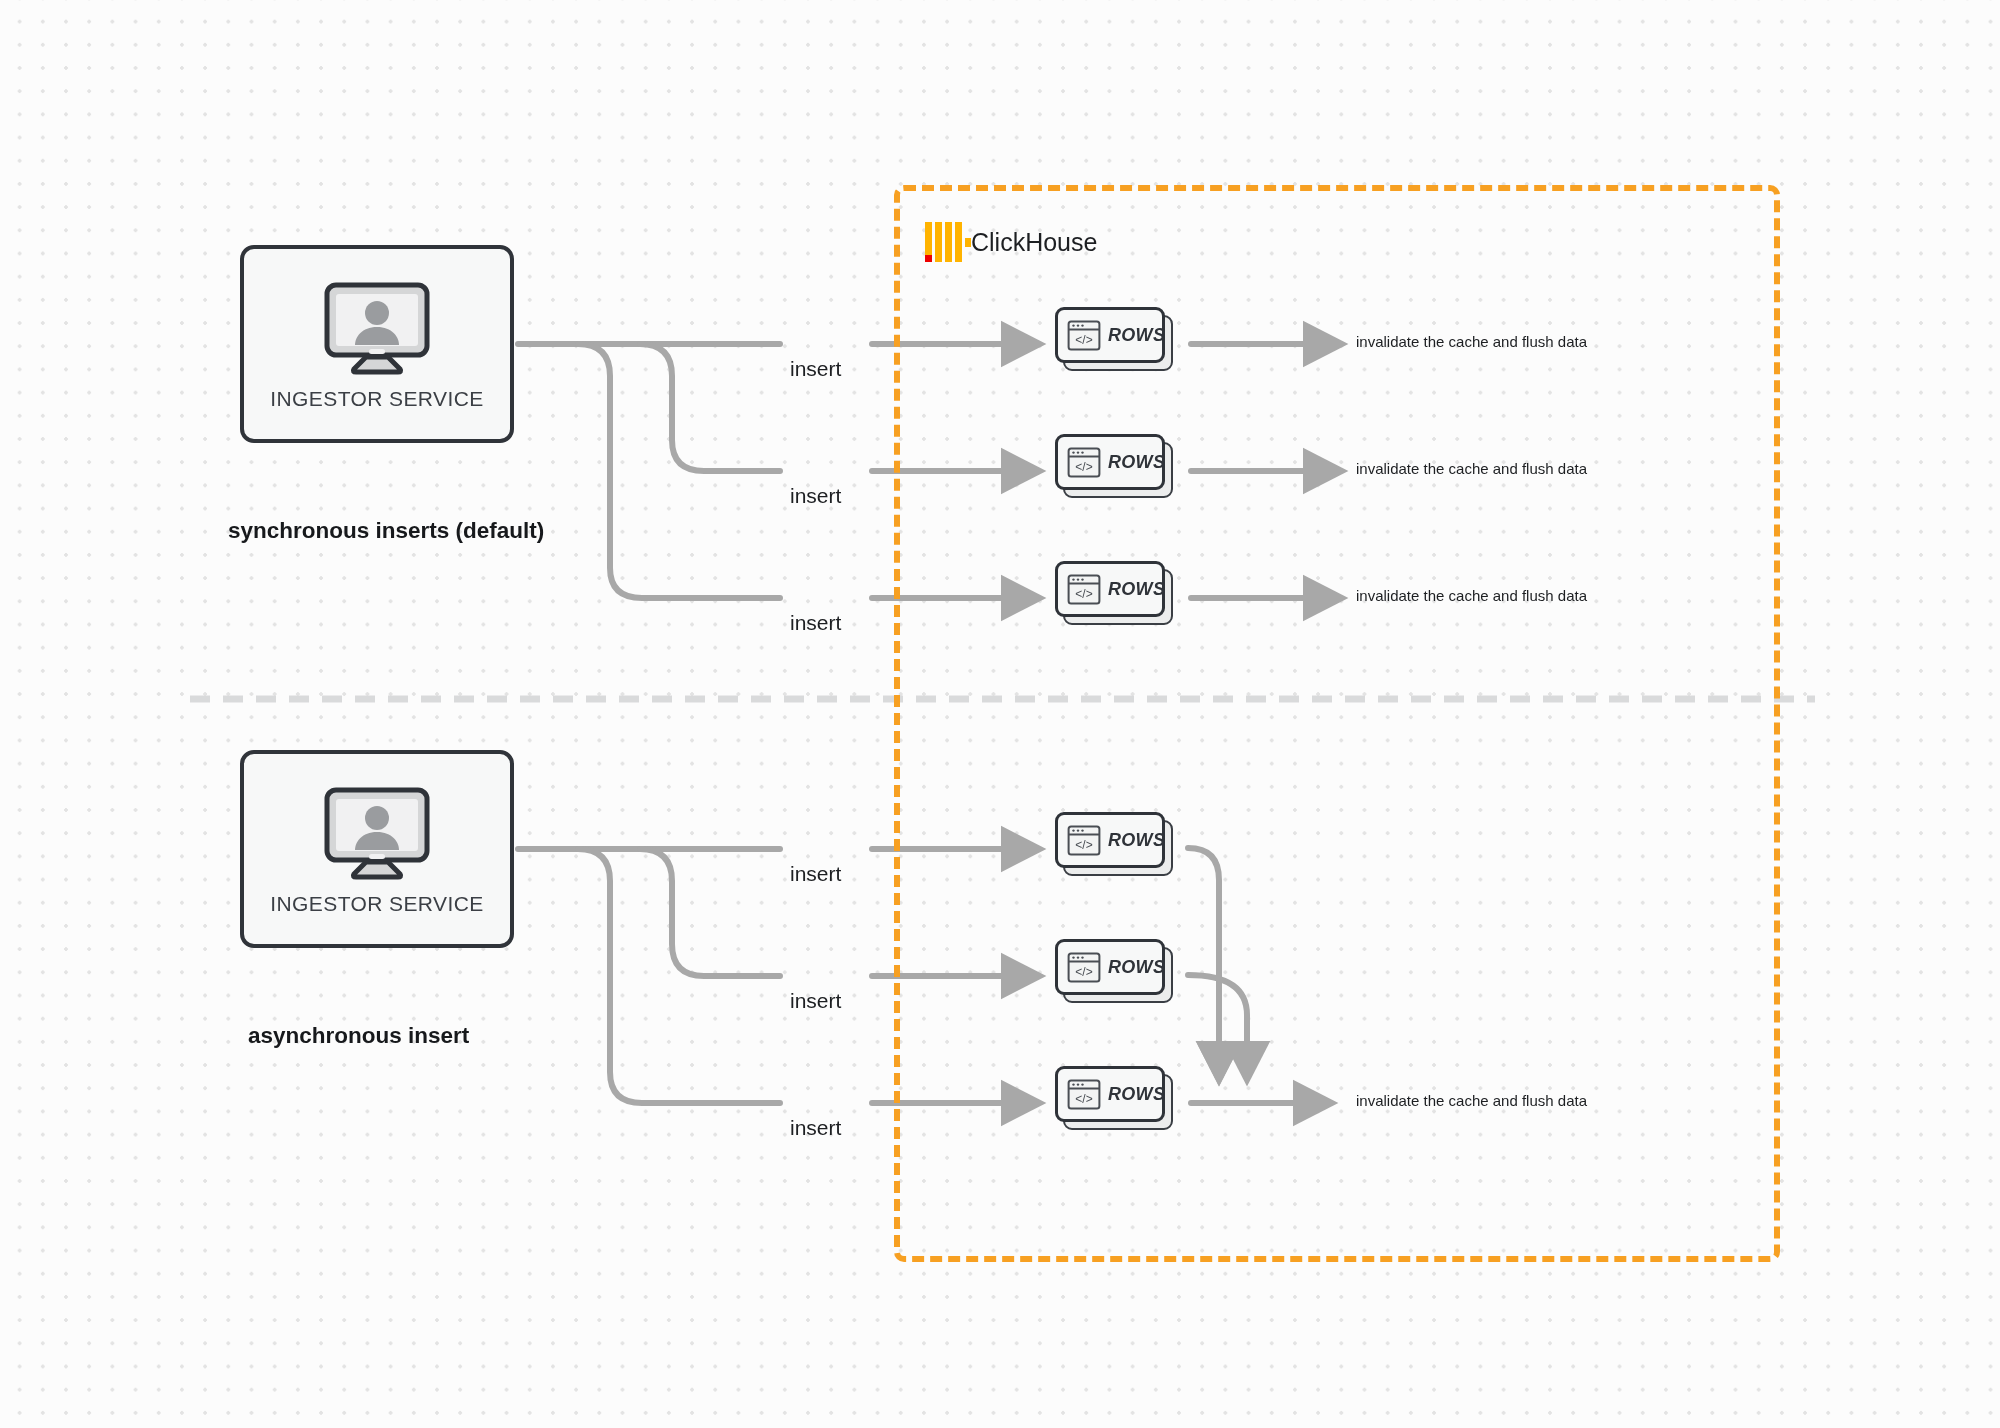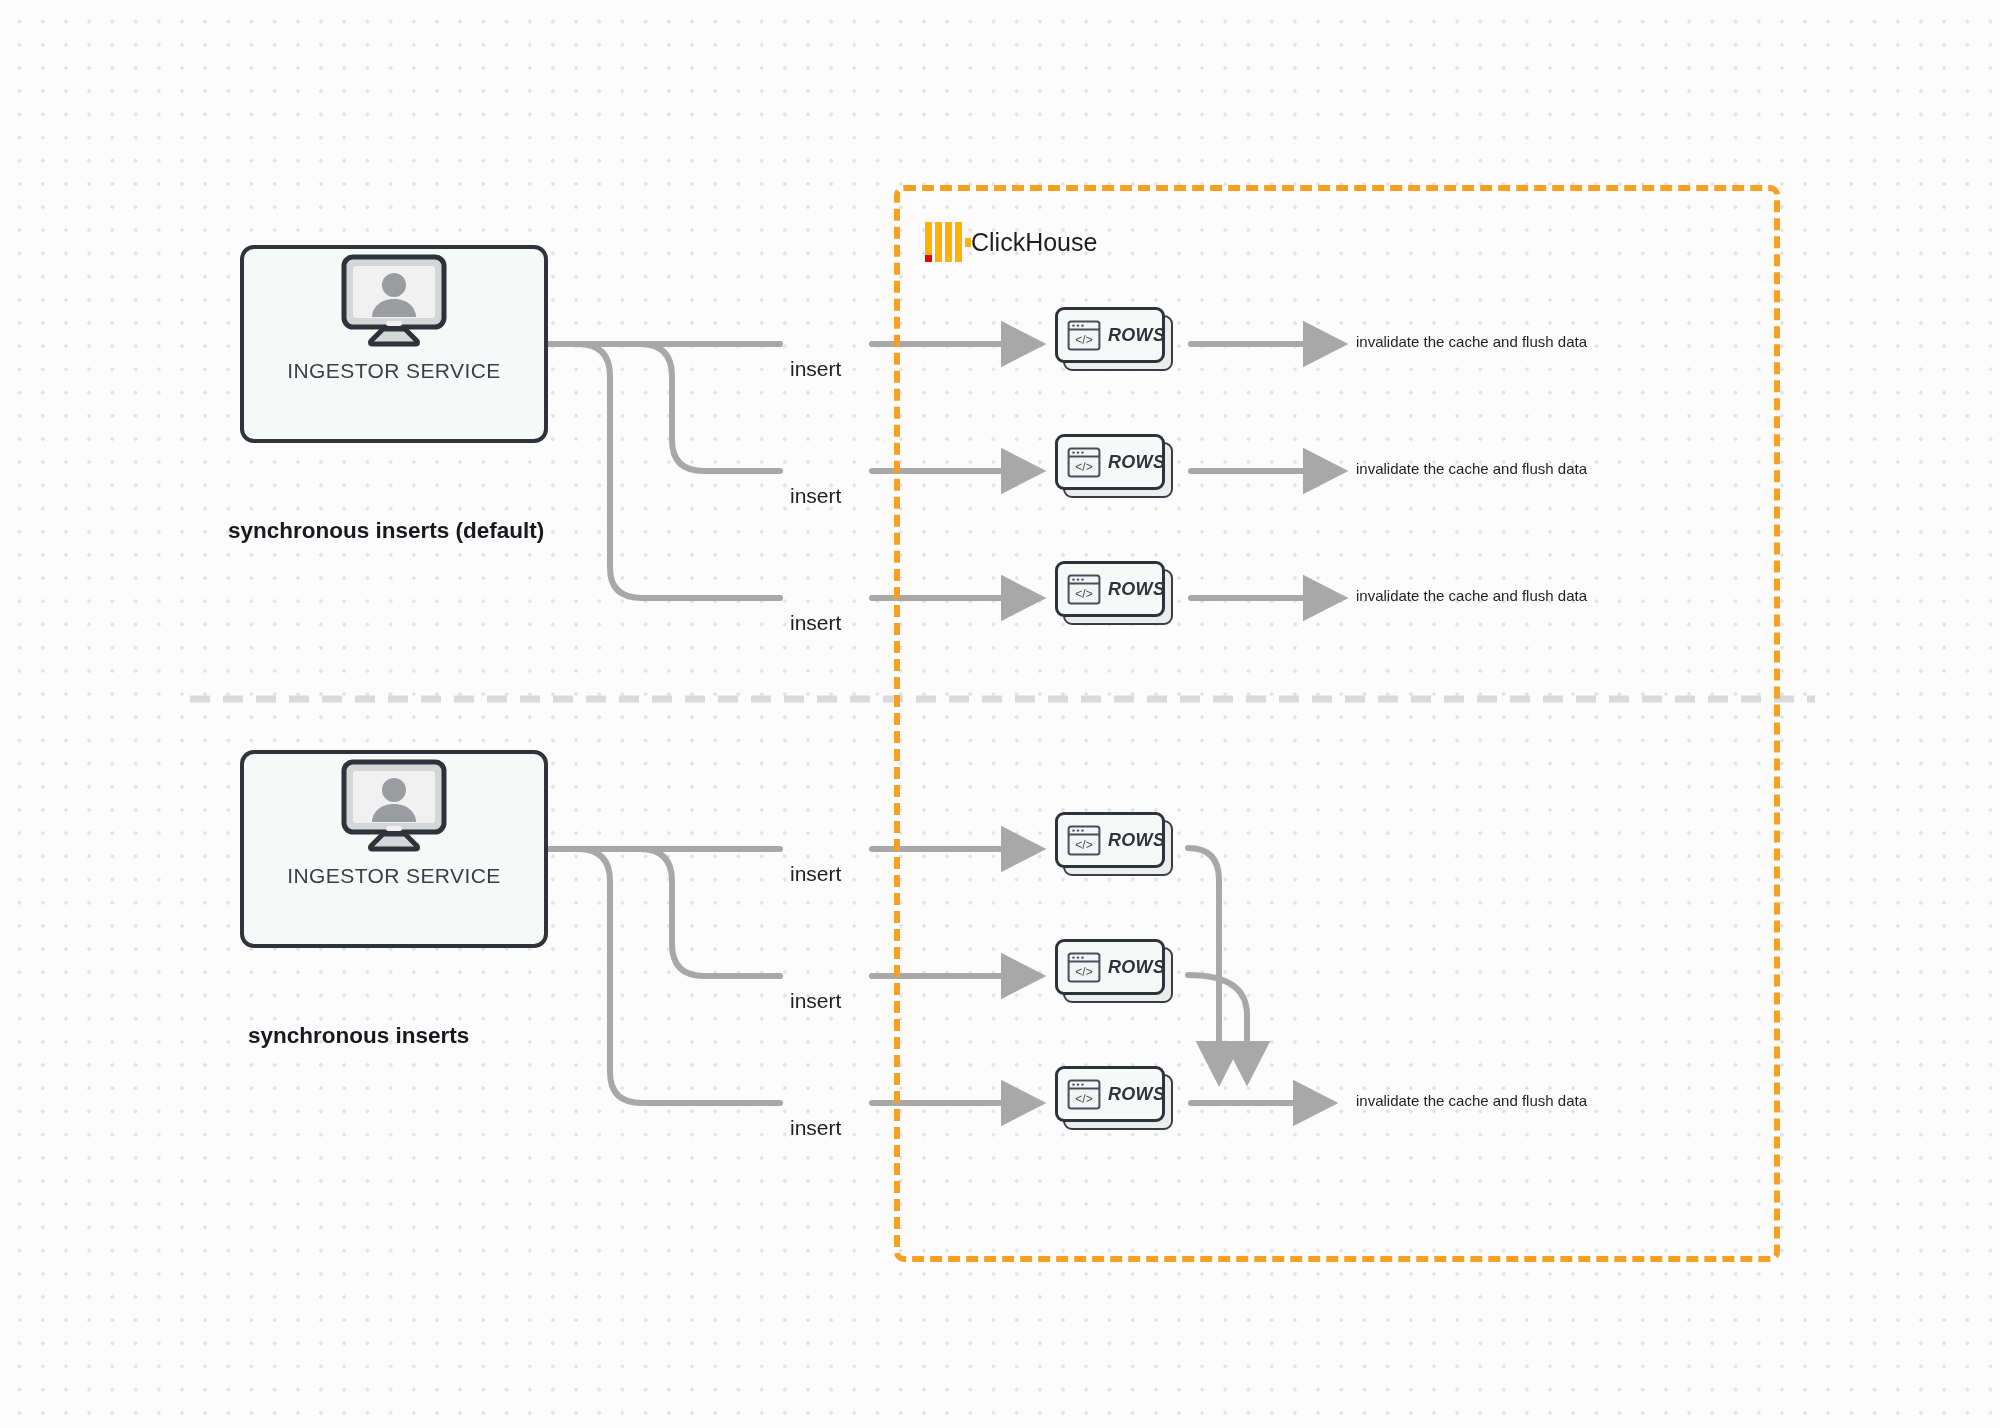--- a/index.html
+++ b/index.html
@@ -21,30 +21,30 @@
   .svg-layer {
     position: absolute;
     left: 0; top: 0;
     width: 2000px;
     height: 1428px;
   }
 
   
   .ingestor {
     position: absolute;
-    width: 308px;
+    width: 274px;
     height: 198px;
     border: 4px solid #30343a;
     border-radius: 14px;
     background: #f7f8f8;
     box-sizing: border-box;
     display: flex;
     flex-direction: column;
     align-items: center;
-    justify-content: flex-start;
+    justify-content: center;
   }
   .monitor-icon { width: 110px; height: 94px; margin-top: 4px;}
   .ingestor-label {
     font-size: 21px;
     color: #3b3f45;
     letter-spacing: 0.4px;
     margin-top: 12px;
   }
 
   
@@ -256,21 +256,21 @@
       <rect x="5" y="4" width="100" height="70" rx="9" fill="#d5d6d7" stroke="#2f3339" stroke-width="5"></rect>
       <rect x="14" y="13" width="82" height="52" rx="3" fill="#f1f1f2"></rect>
       <circle cx="55" cy="32" r="12" fill="#9a9c9f"></circle>
       <path d="M55 46 C40 46 33 56 33 64 L77 64 C77 56 70 46 55 46 Z" fill="#9a9c9f"></path>
       <rect x="47" y="68" width="16" height="5" rx="2.5" fill="#f1f1f2"></rect>
       <path d="M44 76 L66 76 L78 88 Q80 91 76 91 L34 91 Q30 91 32 88 Z" fill="#d5d6d7" stroke="#2f3339" stroke-width="5" stroke-linejoin="round"></path>
     </svg>
     <span class="ingestor-label">INGESTOR SERVICE</span>
   </div>
 
-  <div class="section-caption" style="left:248px; top:1023px;">synchronous inserts</div>
+  <div class="section-caption" style="left:248px; top:1023px;">asynchronous insert</div>
 
   <div class="flow-label insert-label" style="left:790px; top:838px;">insert</div>
   <div class="flow-label insert-label" style="left:790px; top:965px;">insert</div>
   <div class="flow-label insert-label" style="left:790px; top:1092px;">insert</div>
 
   <div class="rows-card" style="left:1055px; top:812px;">
     <div class="stack-back"></div>
     <div class="stack-front">
       <svg class="code-win" viewBox="0 0 34 31" xmlns="http://www.w3.org/2000/svg">
         <rect x="1.6" y="1.6" width="30.8" height="27.8" rx="2.5" fill="#f3f4f4" stroke="#4a4e54" stroke-width="2"></rect>

